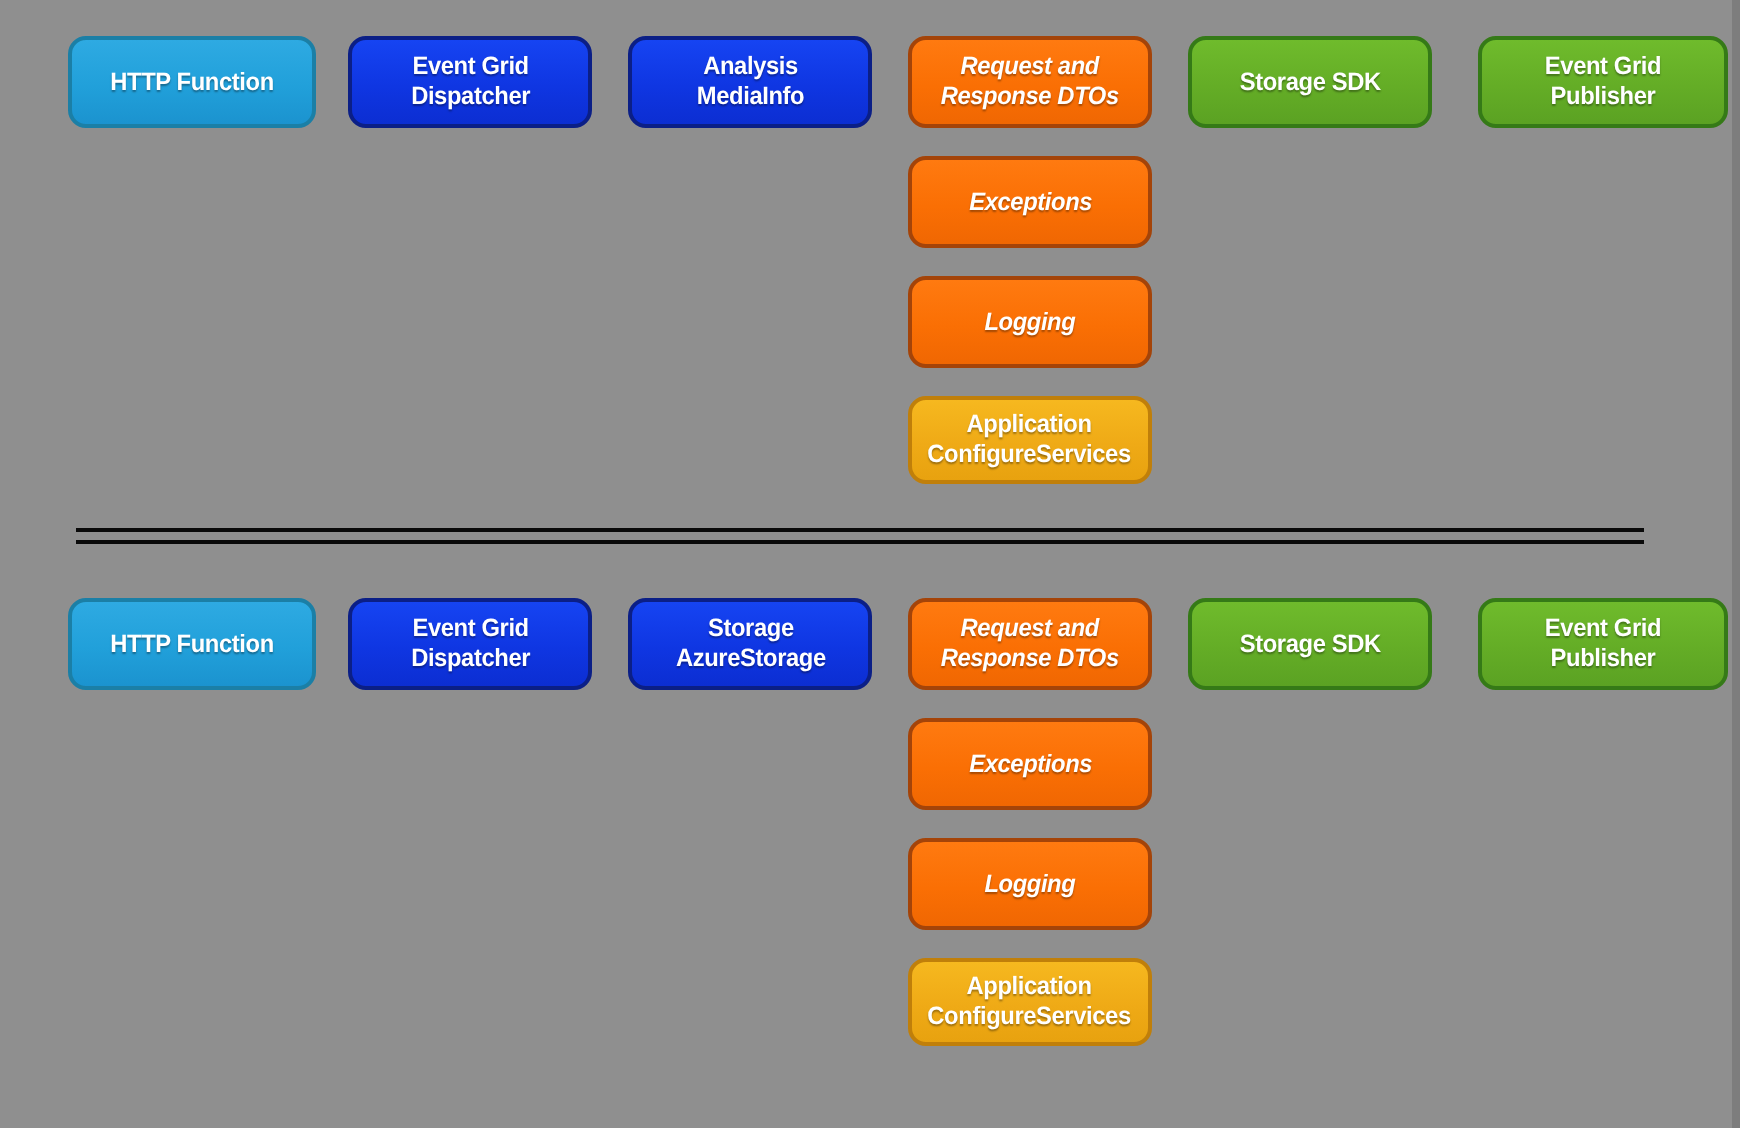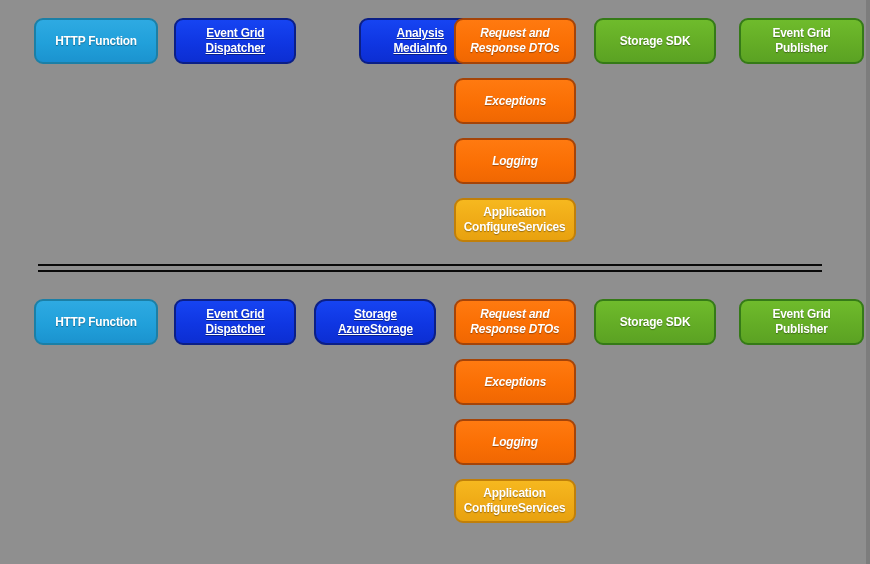--- a/index.html
+++ b/index.html
@@ -89,21 +89,20 @@
   }
 
   
   .node.blue-light {
     background: linear-gradient(180deg, #2eaae2 0%, #21a0da 55%, #1b93cf 100%);
     border-color: #1b7fa6;
   }
   .node.blue-dark {
     background: linear-gradient(180deg, #1644f2 0%, #0f36e2 55%, #0c2ed2 100%);
     border-color: #0b1f86;
-    text-decoration: underline;
   }
   .node.orange {
     background: linear-gradient(180deg, #ff7a10 0%, #fa6f04 55%, #f06702 100%);
     border-color: #a44409;
     font-style: italic;
   }
   .node.green {
     background: linear-gradient(180deg, #6fbb2c 0%, #64ad26 55%, #5ba223 100%);
     border-color: #357a17;
   }
@@ -124,21 +123,21 @@
           <span class="label">HTTP Function</span>
         </div>
       </div>
       <div class="col" style="left: 158px; width: 122px;">
         <div class="node blue-dark" style="position: absolute; left: 0px; top: 18px; width: 122px; height: 46px;">
           <span class="label">Event Grid
 Dispatcher</span>
         </div>
       </div>
       <div class="col" style="left: 298px; width: 122px;">
-        <div class="node blue-dark" style="position: absolute; left: 0px; top: 18px; width: 122px; height: 46px; margin-left: 45px;">
+        <div class="node blue-dark" style="position: absolute; left: 0px; top: 18px; width: 122px; height: 46px;">
           <span class="label">Analysis
 MediaInfo</span>
         </div>
       </div>
       <div class="col" style="left: 438px; width: 122px;">
         <div class="node orange" style="position: absolute; left: 0px; top: 18px; width: 122px; height: 46px;">
           <span class="label">Request and
 Response DTOs</span>
         </div>
         <div class="node orange" style="position: absolute; left: 0px; top: 78px; width: 122px; height: 46px;">
@@ -175,21 +174,21 @@
           <span class="label">HTTP Function</span>
         </div>
       </div>
       <div class="col" style="left: 158px; width: 122px;">
         <div class="node blue-dark" style="position: absolute; left: 0px; top: 18px; width: 122px; height: 46px;">
           <span class="label">Event Grid
 Dispatcher</span>
         </div>
       </div>
       <div class="col" style="left: 298px; width: 122px;">
-        <div class="node blue-dark" style="position: absolute; left: 0px; top: 18px; width: 122px; height: 46px; border-radius: 12px;">
+        <div class="node blue-dark" style="position: absolute; left: 0px; top: 18px; width: 122px; height: 46px;">
           <span class="label">Storage
 AzureStorage</span>
         </div>
       </div>
       <div class="col" style="left: 438px; width: 122px;">
         <div class="node orange" style="position: absolute; left: 0px; top: 18px; width: 122px; height: 46px;">
           <span class="label">Request and
 Response DTOs</span>
         </div>
         <div class="node orange" style="position: absolute; left: 0px; top: 78px; width: 122px; height: 46px;">

